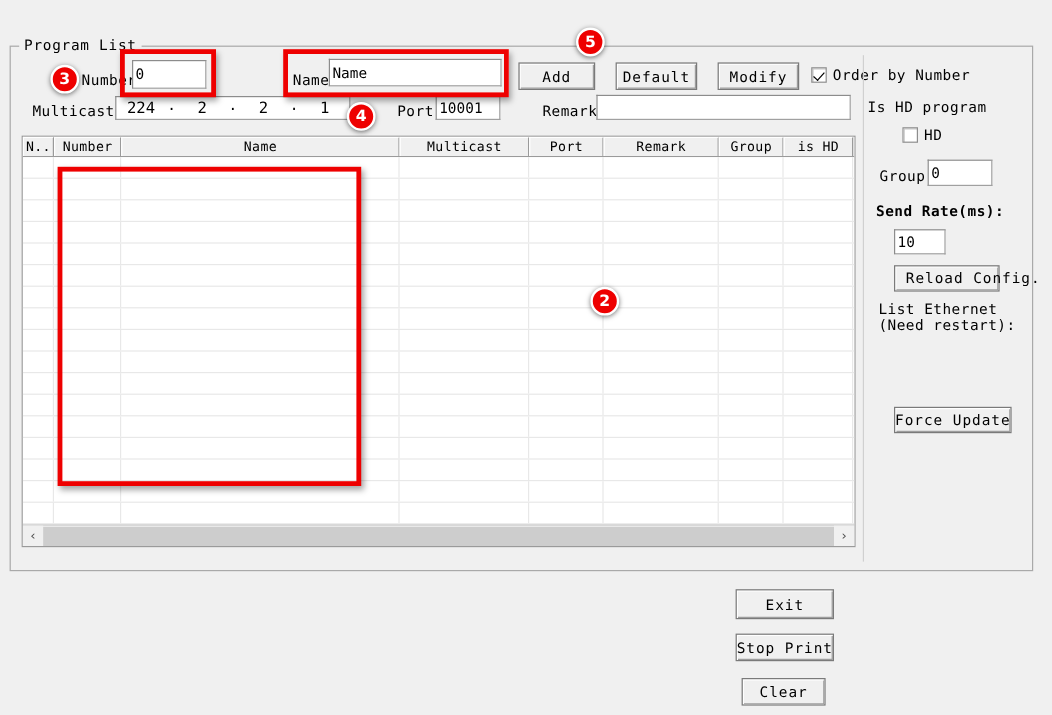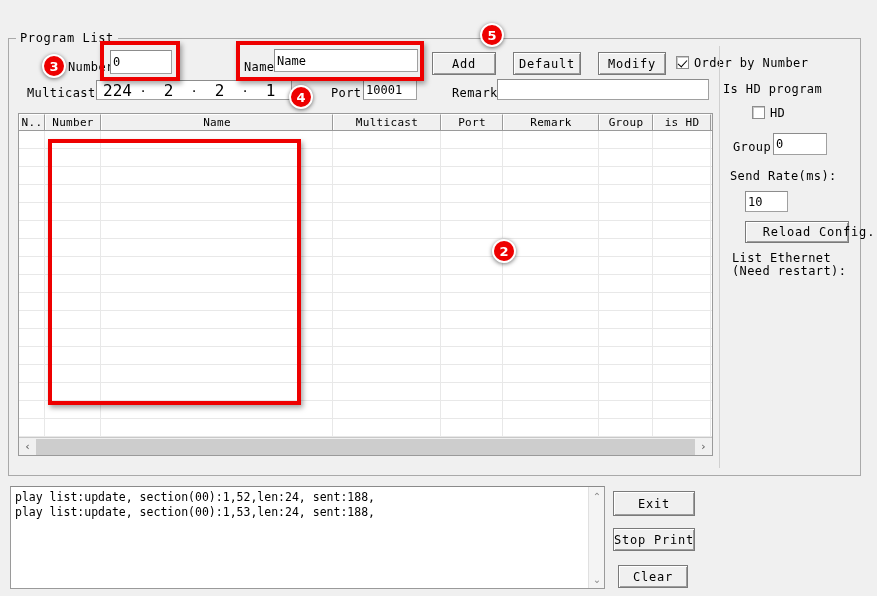--- a/index.html
+++ b/index.html
@@ -133,21 +133,21 @@
     width: 196px; height: 20px;
     background: #ffffff;
     border: 1px solid #a0a0a0;
     border-top-color: #8c8c8c; border-left-color: #8c8c8c;
     display: flex; align-items: center;
   }
   .ipseg {
     flex: 1 1 0;
     text-align: center;
     font-family: "DejaVu Sans Mono", monospace;
-    font-size: 16px; color: #000;
+    font-size: 13px; color: #000;
   }
   .ipdot {
     width: 10px; text-align: center;
     font-family: "DejaVu Sans Mono", monospace;
     font-size: 12px; color: #000;
     padding-bottom: 4px;
   }
 
   
   #table-wrap {
@@ -530,38 +530,31 @@
 
   <div id="divider"></div>
 
   <div class="lbl" style="left:723px; top:82px;">Is HD program</div>
   <div class="cbox" style="left:752px; top:106px;"></div>
   <div class="lbl" style="left:770px; top:106px;">HD</div>
 
   <div class="lbl" style="left:733px; top:140px;">Group</div>
   <div class="tfield" style="left:773px; top:133px; width:54px; height:22px;">0</div>
 
-  <div class="lbl" style="left:730px; top:169px;">Send Rate(ms):</div>
+  <div class="lbl" style="left:730px; top:169px;font-weight:bold;">Send Rate(ms):</div>
   <div class="tfield" style="left:745px; top:191px; width:43px; height:21px;">10</div>
 
-  <div class="wbutton" style="left:745px; top:221px; width:104px; height:22px;padding-left:44px;">Reload Config.</div>
+  <div class="wbutton" style="left:745px; top:221px; width:88px; height:22px;padding-left:44px;">Reload Config.</div>
 
   <div class="lbl" style="left:732px; top:251px;">List Ethernet</div>
   <div class="lbl" style="left:732px; top:264px;">(Need restart):</div>
 
 
-
-  <div id="log-wrap">
-    <div id="log-text">play list:update, section(00):1,52,len:24, sent:188,
-play list:update, section(00):1,53,len:24, sent:188,</div>
-    <div id="log-scroll">
-      <div class="vchev" id="log-up">⌃</div>
-      <div class="vchev" id="log-down">⌄</div>
-    </div>
-  </div>
+  <div class="wbutton" style="left:745px; top:339px; width:98px; height:22px;">Force Update</div>
+
 
   <div class="wbutton" style="left:613px; top:491px; width:82px; height:25px;">Exit</div>
   <div class="wbutton" style="left:613px; top:528px; width:82px; height:23px;">Stop Print</div>
   <div class="wbutton" style="left:618px; top:565px; width:70px; height:23px;">Clear</div>
 
   <div id="annotation-layer">
       <div class="redbox" style="left: 100px; top: 41px; width: 80px; height: 40px; border-color: rgb(238, 0, 0);"></div>
       <div class="redbox" style="left: 236px; top: 41px; width: 188px; height: 40px; border-color: rgb(238, 0, 0);"></div>
       <div class="redbox" style="left: 48px; top: 139px; width: 253px; height: 266px; border-color: rgb(238, 0, 0);"></div>
       <div class="badge" style="left: 42px; top: 54px; background: rgb(238, 0, 0);">3</div>

